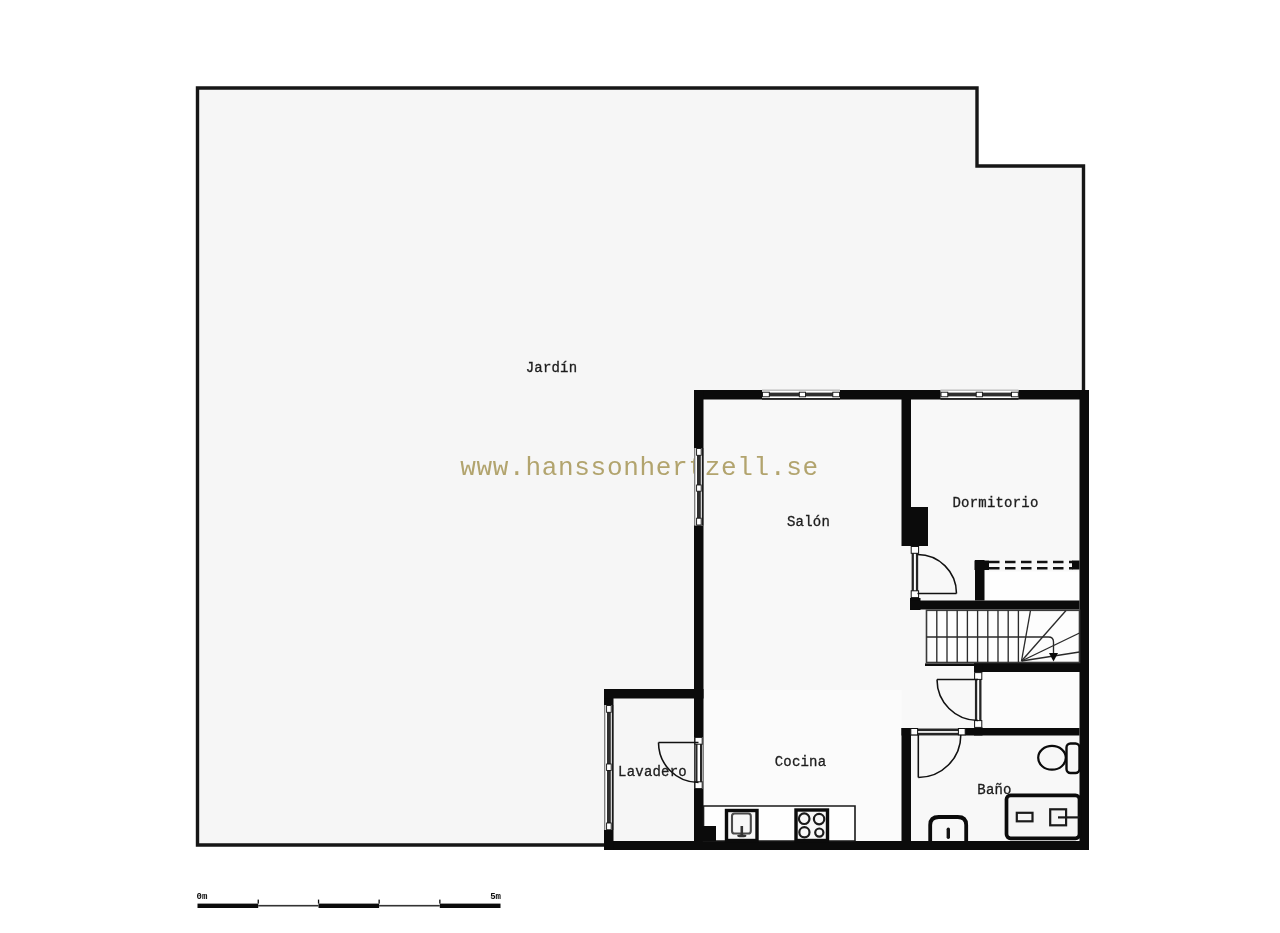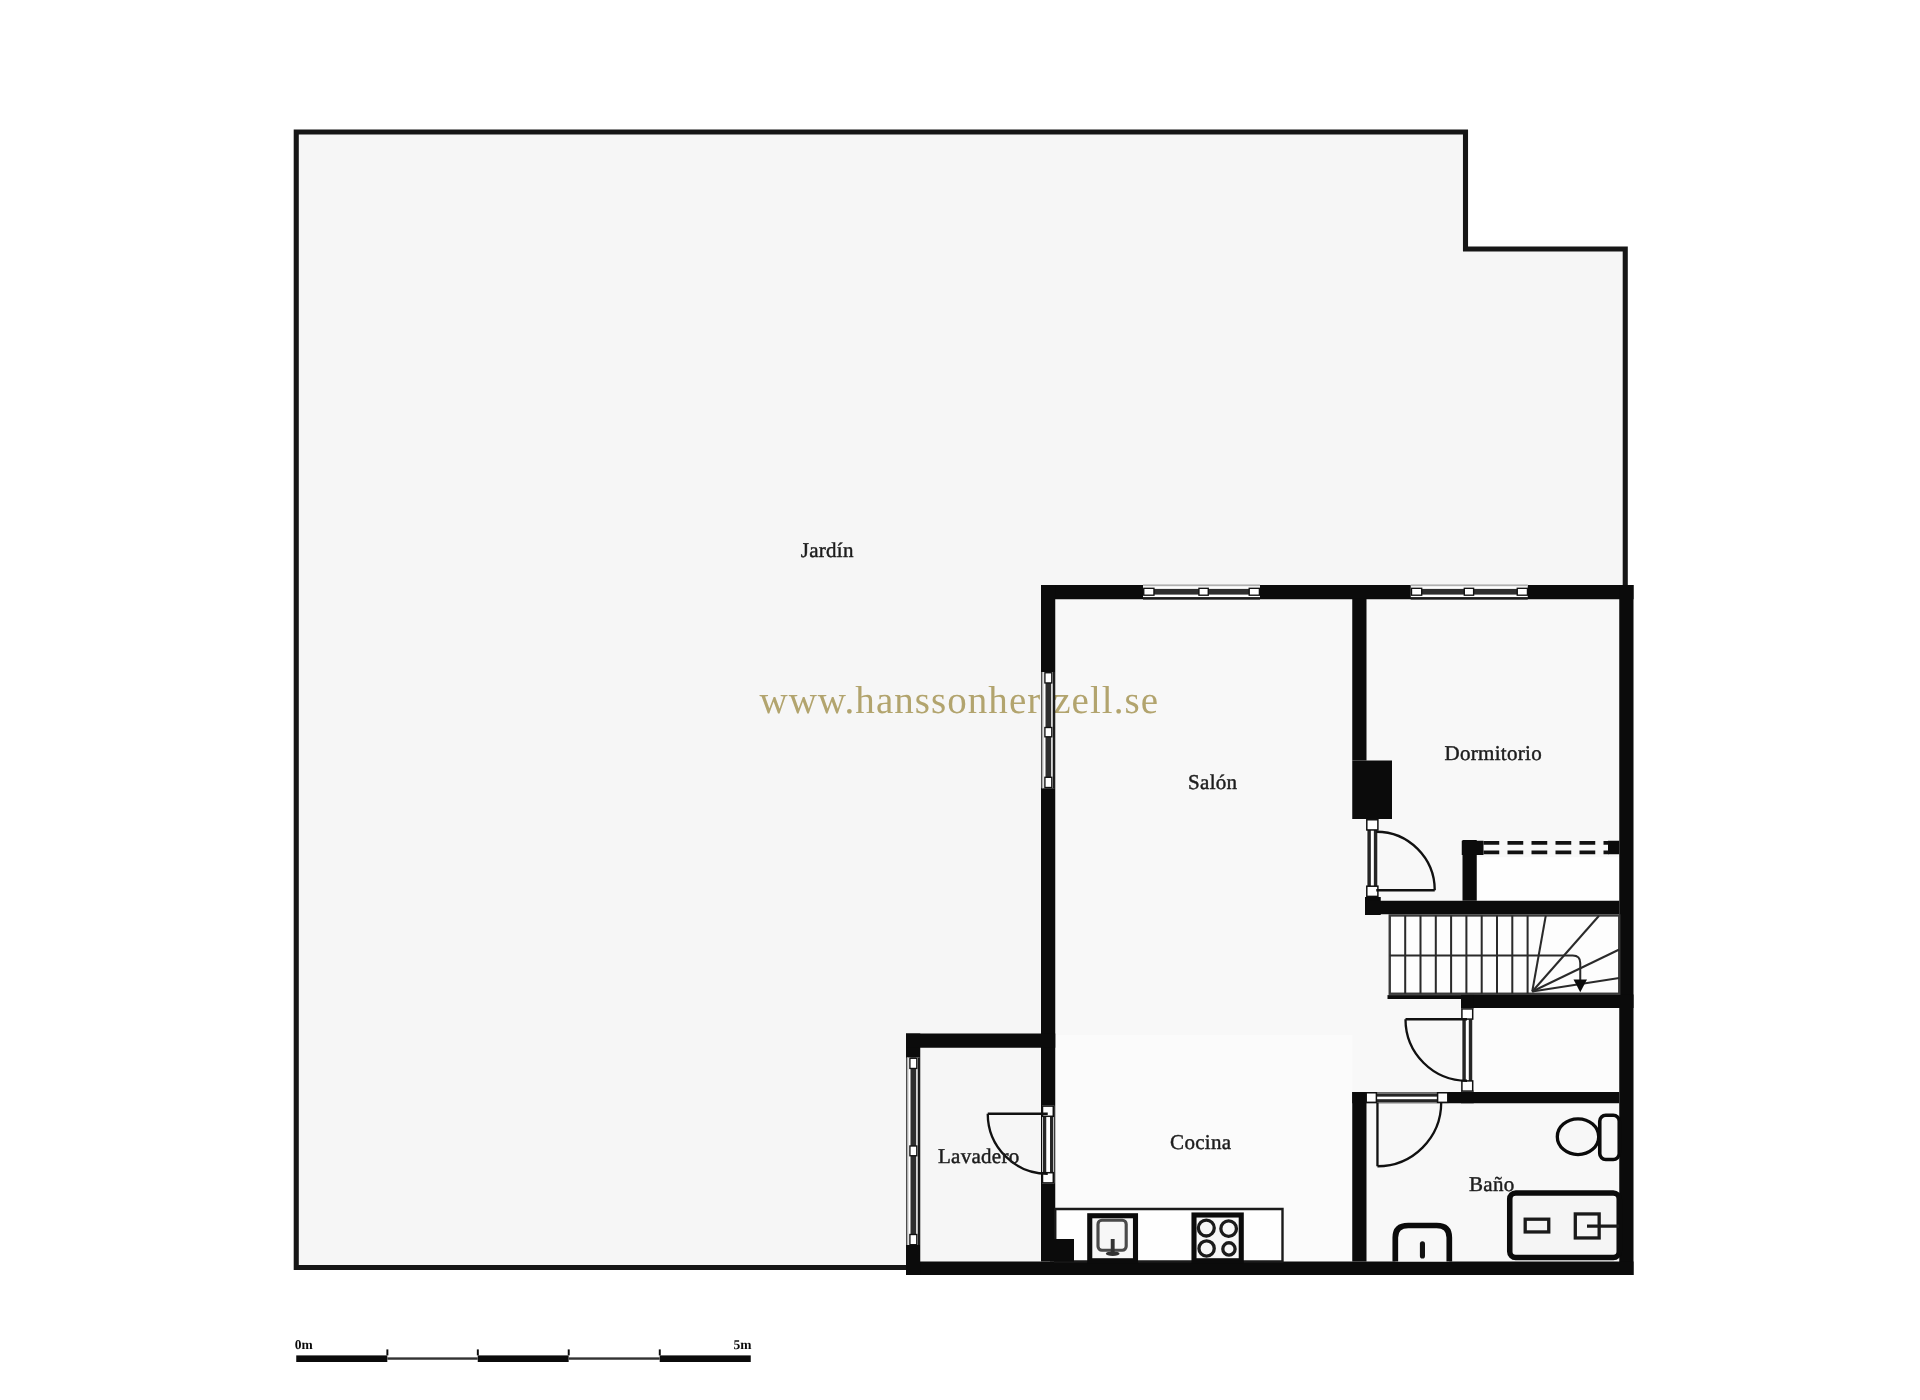--- a/index.html
+++ b/index.html
@@ -1,17 +1,17 @@
 <!DOCTYPE html>
 <html><head>
 <meta charset="utf-8">
 <title>Floorplan</title>
 <style>
   html,body{margin:0;padding:0;background:#ffffff;}
-  .page{width:1125px;height:933px;position:relative;font-family:Liberation Serif, serif;}
+  .page{width:1125px;height:933px;position:relative;font-family:Liberation Mono, monospace;}
   svg{display:block;}
 </style>
 </head>
 <body>
 <div class="page">
 <svg width="1280" height="933" viewBox="0 0 1280 933">
 
   <rect x="0" y="0" width="1280" height="933" fill="#ffffff"></rect>
 
   <polygon points="197.5,88 977,88 977,166 1083.5,166 1083.5,845 197.5,845" fill="#f6f6f6" stroke="#161616" stroke-width="3.4"></polygon>

